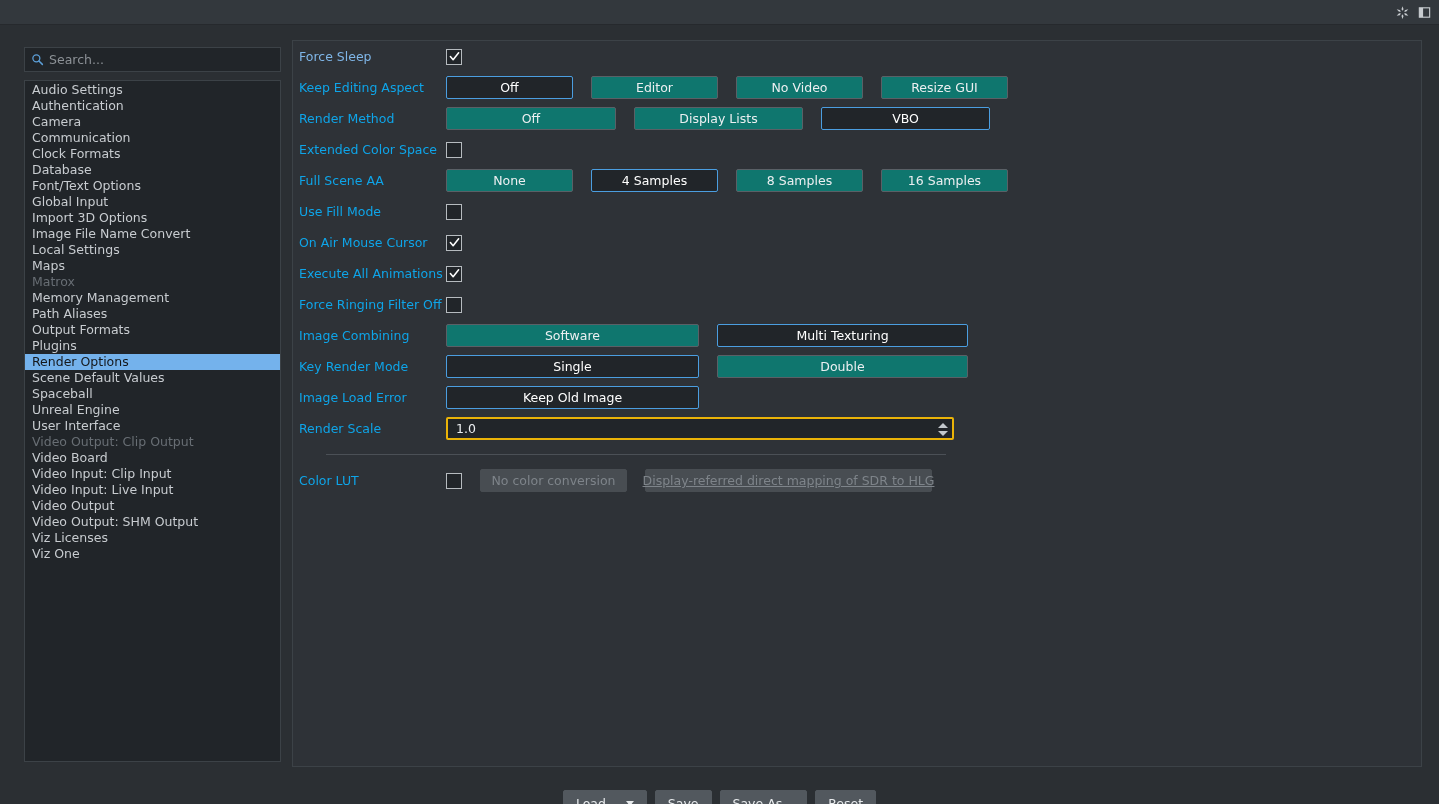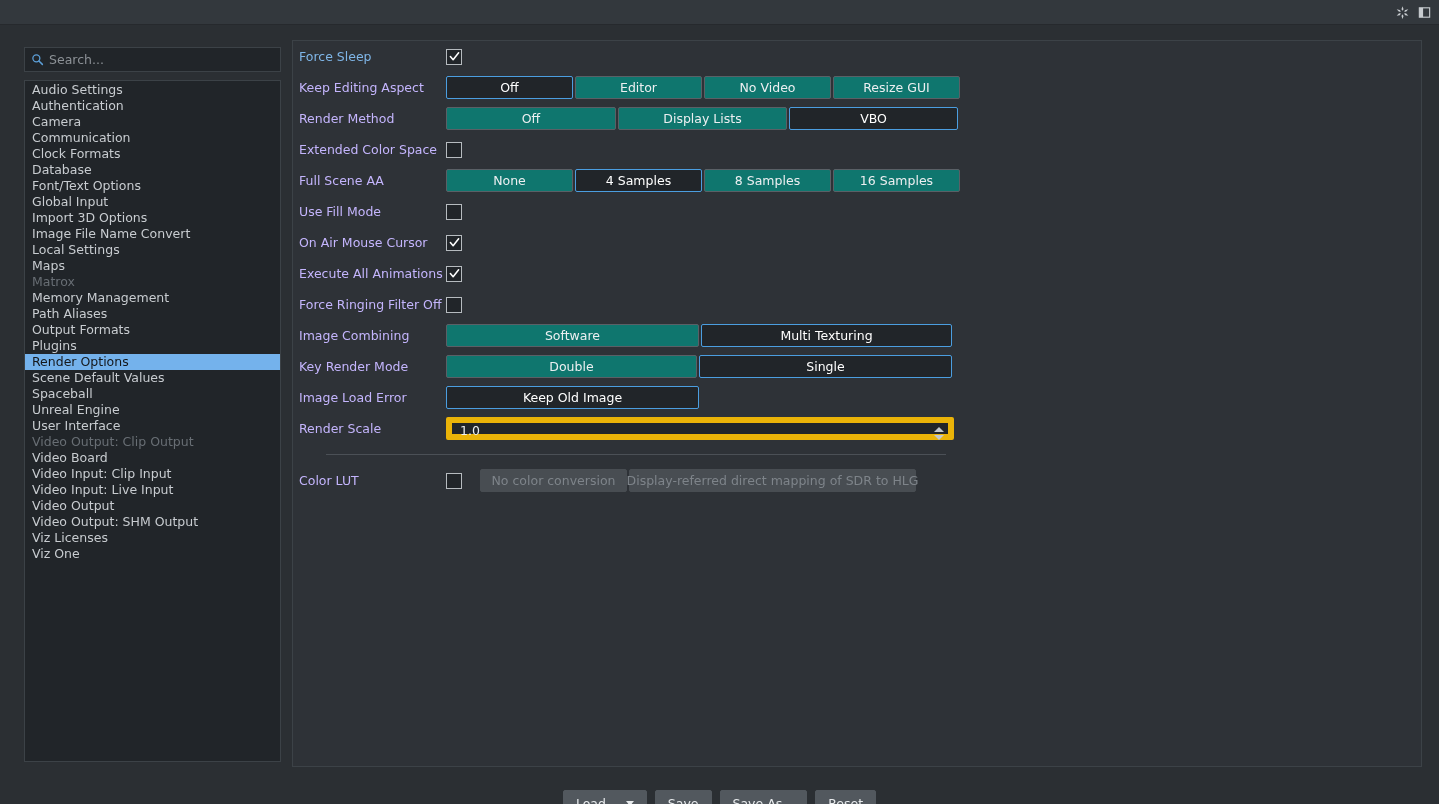--- a/index.html
+++ b/index.html
@@ -106,21 +106,21 @@
     position: relative;
     height: 31px;
     display: flex;
     align-items: center;
   }
   .row-label {
     width: 153px;
     flex: none;
     padding-left: 6px;
     font-size: 12.5px;
-    color: #c4b5fd;
+    color: #0ea5e9;
     white-space: nowrap;
   }
   .row-label.accent { color: #7fb6e8; }
   .row-ctrl { flex: none; display: flex; align-items: center; }
 
   
   .checkbox {
     width: 16px; height: 16px;
     background: #212529;
     border: 1px solid #b6bbbf;
@@ -132,21 +132,21 @@
   }
   .checkbox .tick {
     display: none;
     width: 11px; height: 11px;
   }
   .checkbox.on .tick { display: block; }
 
   
   .segmented {
     display: flex;
-    gap: 2px;
+    gap: 18px;
     height: 23px;
   }
   .seg {
     height: 23px;
     background: #0f766e;
     border: 1px solid #5a6066;
     border-radius: 2px;
     color: #eceff1;
     font-size: 12.5px;
     display: flex;
@@ -167,24 +167,24 @@
     border-color: #484d52;
     color: #7e848a;
     cursor: default;
   }
 
   
   .spin-field {
     position: relative;
     height: 23px;
     background: #212529;
-    border: 6px solid #eab308;
+    border: 2px solid #eab308;
     border-radius: 2px;
     display: flex;
-    align-items: flex-start;
+    align-items: center;
     padding-left: 8px;
     font-size: 12.5px;
     color: #eceff1;
     cursor: text;
   }
   .spin-btns {
     position: absolute;
     right: 1px; top: 0;
     width: 16px; height: 21px;
     display: flex; flex-direction: column;
@@ -397,22 +397,22 @@
           <div class="segmented">
             <div class="seg" style="width: 253px;">Software</div>
             <div class="seg active" style="width: 251px;">Multi Texturing</div>
           </div>
         </div>
       </div>
       <div class="row">
         <div class="row-label">Key Render Mode</div>
         <div class="row-ctrl">
           <div class="segmented">
+            <div class="seg active" style="width: 253px;">Single</div>
             <div class="seg" style="width: 251px;">Double</div>
-            <div class="seg active" style="width: 253px;">Single</div>
           </div>
         </div>
       </div>
       <div class="row">
         <div class="row-label">Image Load Error</div>
         <div class="row-ctrl">
           <div class="segmented">
             <div class="seg active" style="width: 253px;">Keep Old Image</div>
           </div>
         </div>
@@ -430,21 +430,21 @@
         </div>
       </div>
       <div class="divider"></div>
       <div class="row">
         <div class="row-label">Color LUT</div>
         <div class="row-ctrl">
           <div class="checkbox"></div>
           <div style="width: 18px;"></div>
           <div class="segmented">
             <div class="seg disabled" style="width: 147px;">No color conversion</div>
-            <div class="seg disabled" style="width: 287px;">Display-referred direct mapping of SDR to HLG</div>
+            <div class="seg disabled" style="width: 287px; text-decoration: underline;">Display-referred direct mapping of SDR to HLG</div>
           </div>
         </div>
       </div>
     </div>
 
   <div id="footer">
       <button class="foot-btn">
         <span>Load...</span>
         <span class="caret-down"></span>
       </button>

